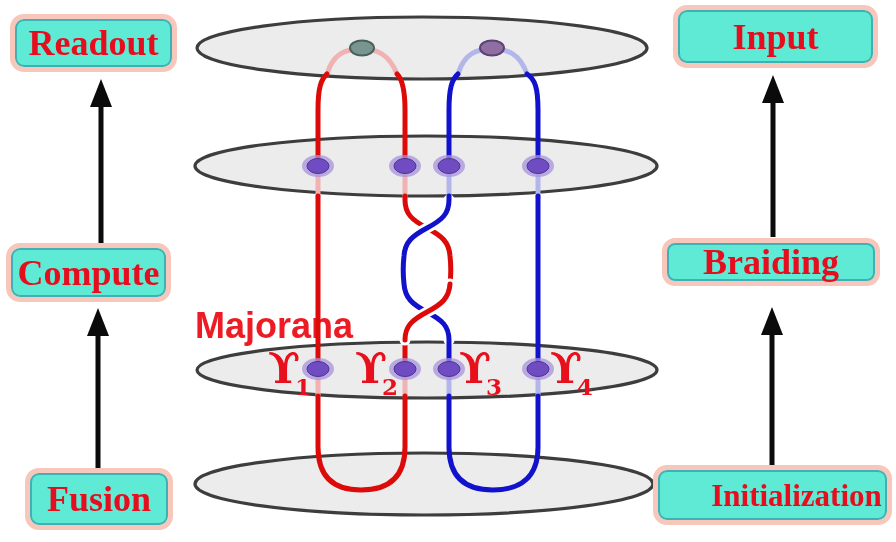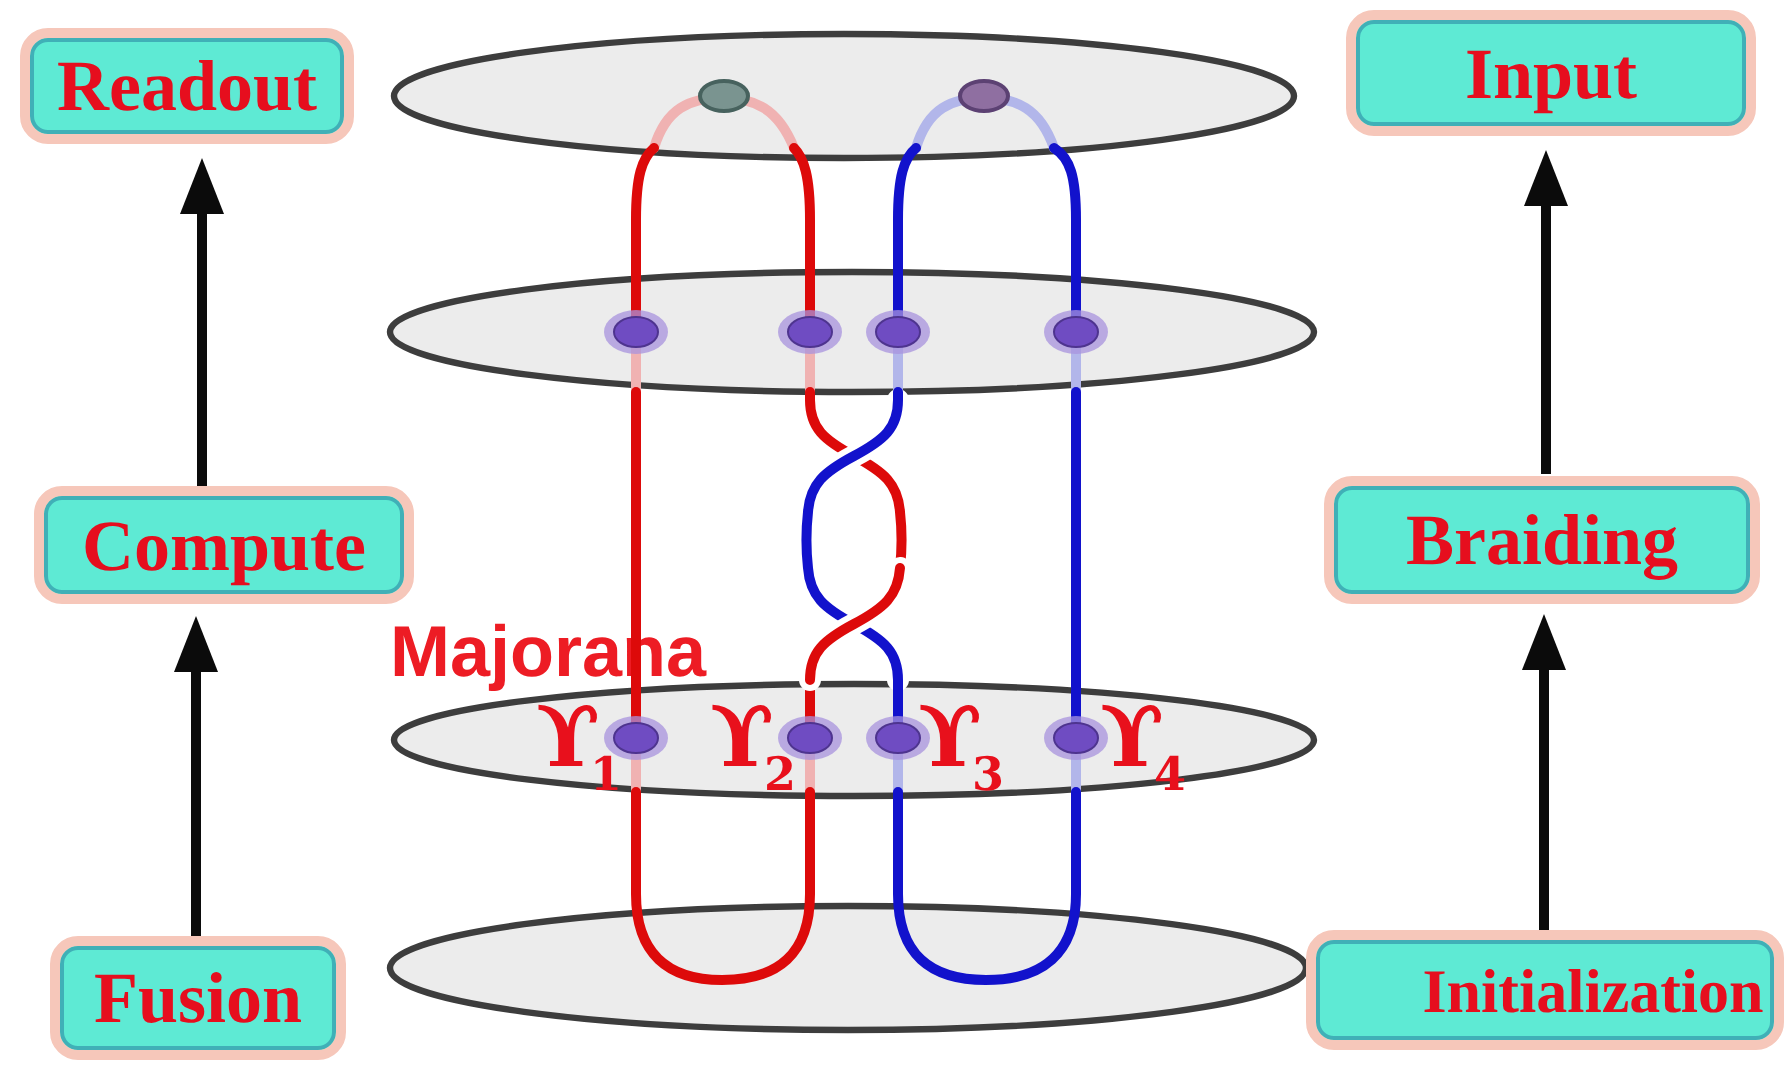--- a/index.html
+++ b/index.html
@@ -6,24 +6,24 @@
   #stage{position:relative;width:896px;height:542px;background:#ffffff;overflow:hidden;
          font-family:"Liberation Serif",serif;}
   #diagram-svg{position:absolute;left:0;top:0;}
   .stage-box{position:absolute;box-sizing:border-box;
              background:#5eead4;border:5px solid #f6c7ba;border-radius:14px;
              box-shadow:inset 0 0 0 2px rgba(20,90,140,.4);
              display:flex;align-items:center;justify-content:center;}
   .stage-box span{font-family:"Liberation Serif",serif;font-weight:700;
                   color:#e60e1e;font-size:36px;line-height:1;white-space:nowrap;}
   .box-readout{left:10px;top:14px;width:167px;height:58px;}
-  .box-compute{left:17px;top:243px;width:190px;height:59px;}
+  .box-compute{left:6px;top:243px;width:165px;height:59px;}
   .box-input{left:25px;top:468px;width:148px;height:62px;}
   .box-fusion{left:673px;top:5px;width:205px;height:63px;}
-  .box-braiding{left:662px;top:238px;width:218px;height:64px;}
+  .box-braiding{left:662px;top:238px;width:218px;height:48px;border-radius:13px;}
   .box-initialization{left:653px;top:465px;width:239px;height:60px;padding-left:48px;}
   .box-initialization span{font-size:31px;}
   .majorana-text{font-family:"Liberation Sans",sans-serif;font-weight:700;font-size:36px;fill:#ed1c24;}
   .gamma-main{font-family:"DejaVu Serif",serif;font-weight:700;font-size:42px;fill:#e8101c;}
   .gamma-sub{font-family:"DejaVu Serif",serif;font-weight:700;font-size:23px;fill:#e8101c;}
 </style>
 </head>
 <body>
 
 <div id="stage">

